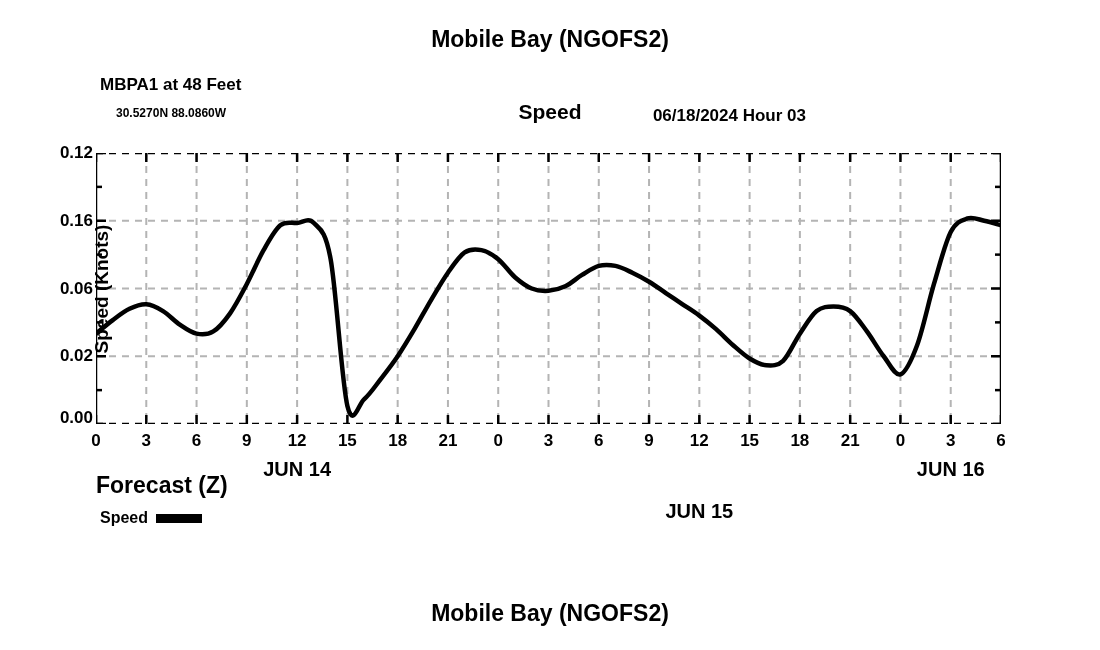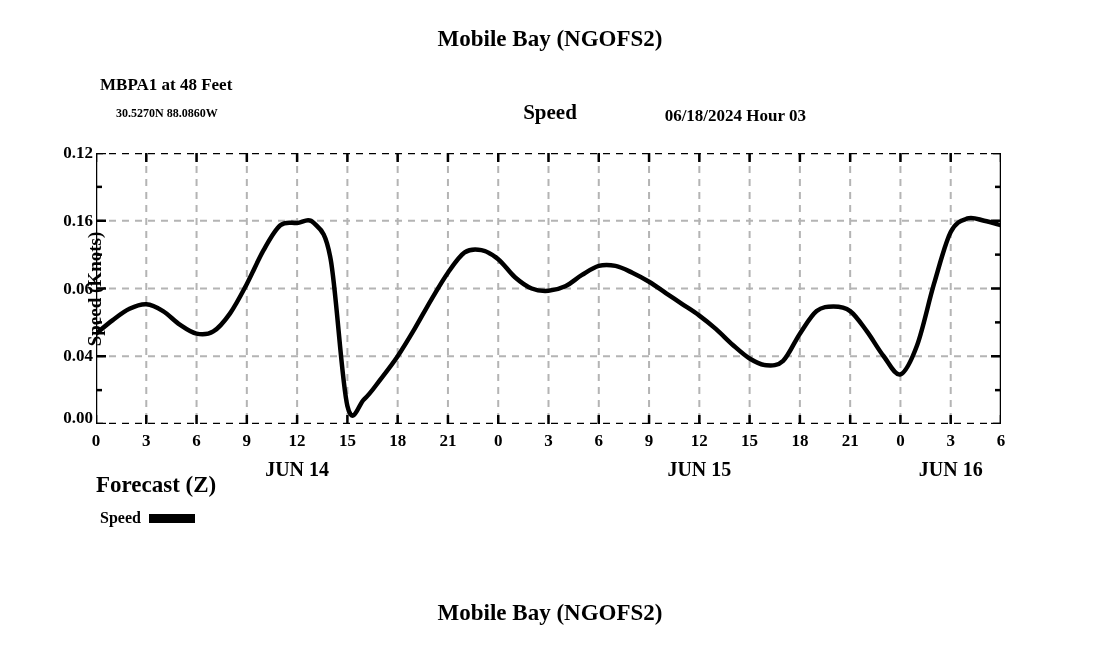--- a/index.html
+++ b/index.html
@@ -9,21 +9,21 @@
   }
   body {
     width: 1100px;
     height: 650px;
     font-family: "Liberation Sans", sans-serif;
     color: #000000;
     position: relative;
     overflow: hidden;
   }
 
-  .page { position: relative; width: 904px; height: 650px; font-family: Liberation Serif, serif; }
+  .page { position: relative; width: 904px; height: 650px; }
 
   
   .top-title {
     position: absolute;
     top: 26px; left: 0; width: 1100px;
     text-align: center;
     font-size: 23px;
     font-weight: bold;
     letter-spacing: 0px;
   }
@@ -138,21 +138,21 @@
 
   <div class="station-line1">MBPA1 at 48 Feet</div>
   <div class="station-line2">30.5270N  88.0860W</div>
   <div class="plot-subtitle">Speed</div>
   <div class="run-stamp">06/18/2024 Hour 03</div>
 
   <div class="plot-area">
     <div class="y-axis-title">Speed (Knots)</div>
     <div id="y-tick-labels">
         <div class="y-tick-label" style="top: 265px;">0.00</div>
-        <div class="y-tick-label" style="top: 203.25px;">0.04</div>
+        <div class="y-tick-label" style="top: 203.25px;">0.02</div>
         <div class="y-tick-label" style="top: 135.5px;">0.06</div>
         <div class="y-tick-label" style="top: 67.75px;">0.16</div>
         <div class="y-tick-label" style="top: 0px;">0.12</div>
       </div>
     <svg class="plot-svg" id="plot-svg" width="905" height="271" viewBox="0 0 905 271">
         <line x1="50.27777777777777" y1="0" x2="50.27777777777777" y2="271" stroke="#b4b4b4" stroke-width="2" stroke-dasharray="7,6"></line>
         <line x1="100.55555555555554" y1="0" x2="100.55555555555554" y2="271" stroke="#b4b4b4" stroke-width="2" stroke-dasharray="7,6"></line>
         <line x1="150.83333333333331" y1="0" x2="150.83333333333331" y2="271" stroke="#b4b4b4" stroke-width="2" stroke-dasharray="7,6"></line>
         <line x1="201.1111111111111" y1="0" x2="201.1111111111111" y2="271" stroke="#b4b4b4" stroke-width="2" stroke-dasharray="7,6"></line>
         <line x1="251.3888888888889" y1="0" x2="251.3888888888889" y2="271" stroke="#b4b4b4" stroke-width="2" stroke-dasharray="7,6"></line>
@@ -249,21 +249,21 @@
         <div class="x-tick-label" style="left: 603.333px;">12</div>
         <div class="x-tick-label" style="left: 653.611px;">15</div>
         <div class="x-tick-label" style="left: 703.889px;">18</div>
         <div class="x-tick-label" style="left: 754.167px;">21</div>
         <div class="x-tick-label" style="left: 804.444px;">0</div>
         <div class="x-tick-label" style="left: 854.722px;">3</div>
         <div class="x-tick-label" style="left: 905px;">6</div>
       </div>
     <div id="x-day-labels">
         <div class="x-day-label" style="left: 201.111px;">JUN 14</div>
-        <div class="x-day-label" style="left: 603.333px;">JUN 15</div>
+        <div class="x-day-label" style="left: 603.333px; margin-top: 42px;">JUN 15</div>
         <div class="x-day-label" style="left: 854.722px;">JUN 16</div>
       </div>
     <div class="x-axis-title">Forecast (Z)</div>
   </div>
 
   <div class="legend">
     <span class="legend-label">Speed</span>
     <span class="legend-swatch" id="legend-swatch" style="background: rgb(0, 0, 0);"></span>
   </div>
 

